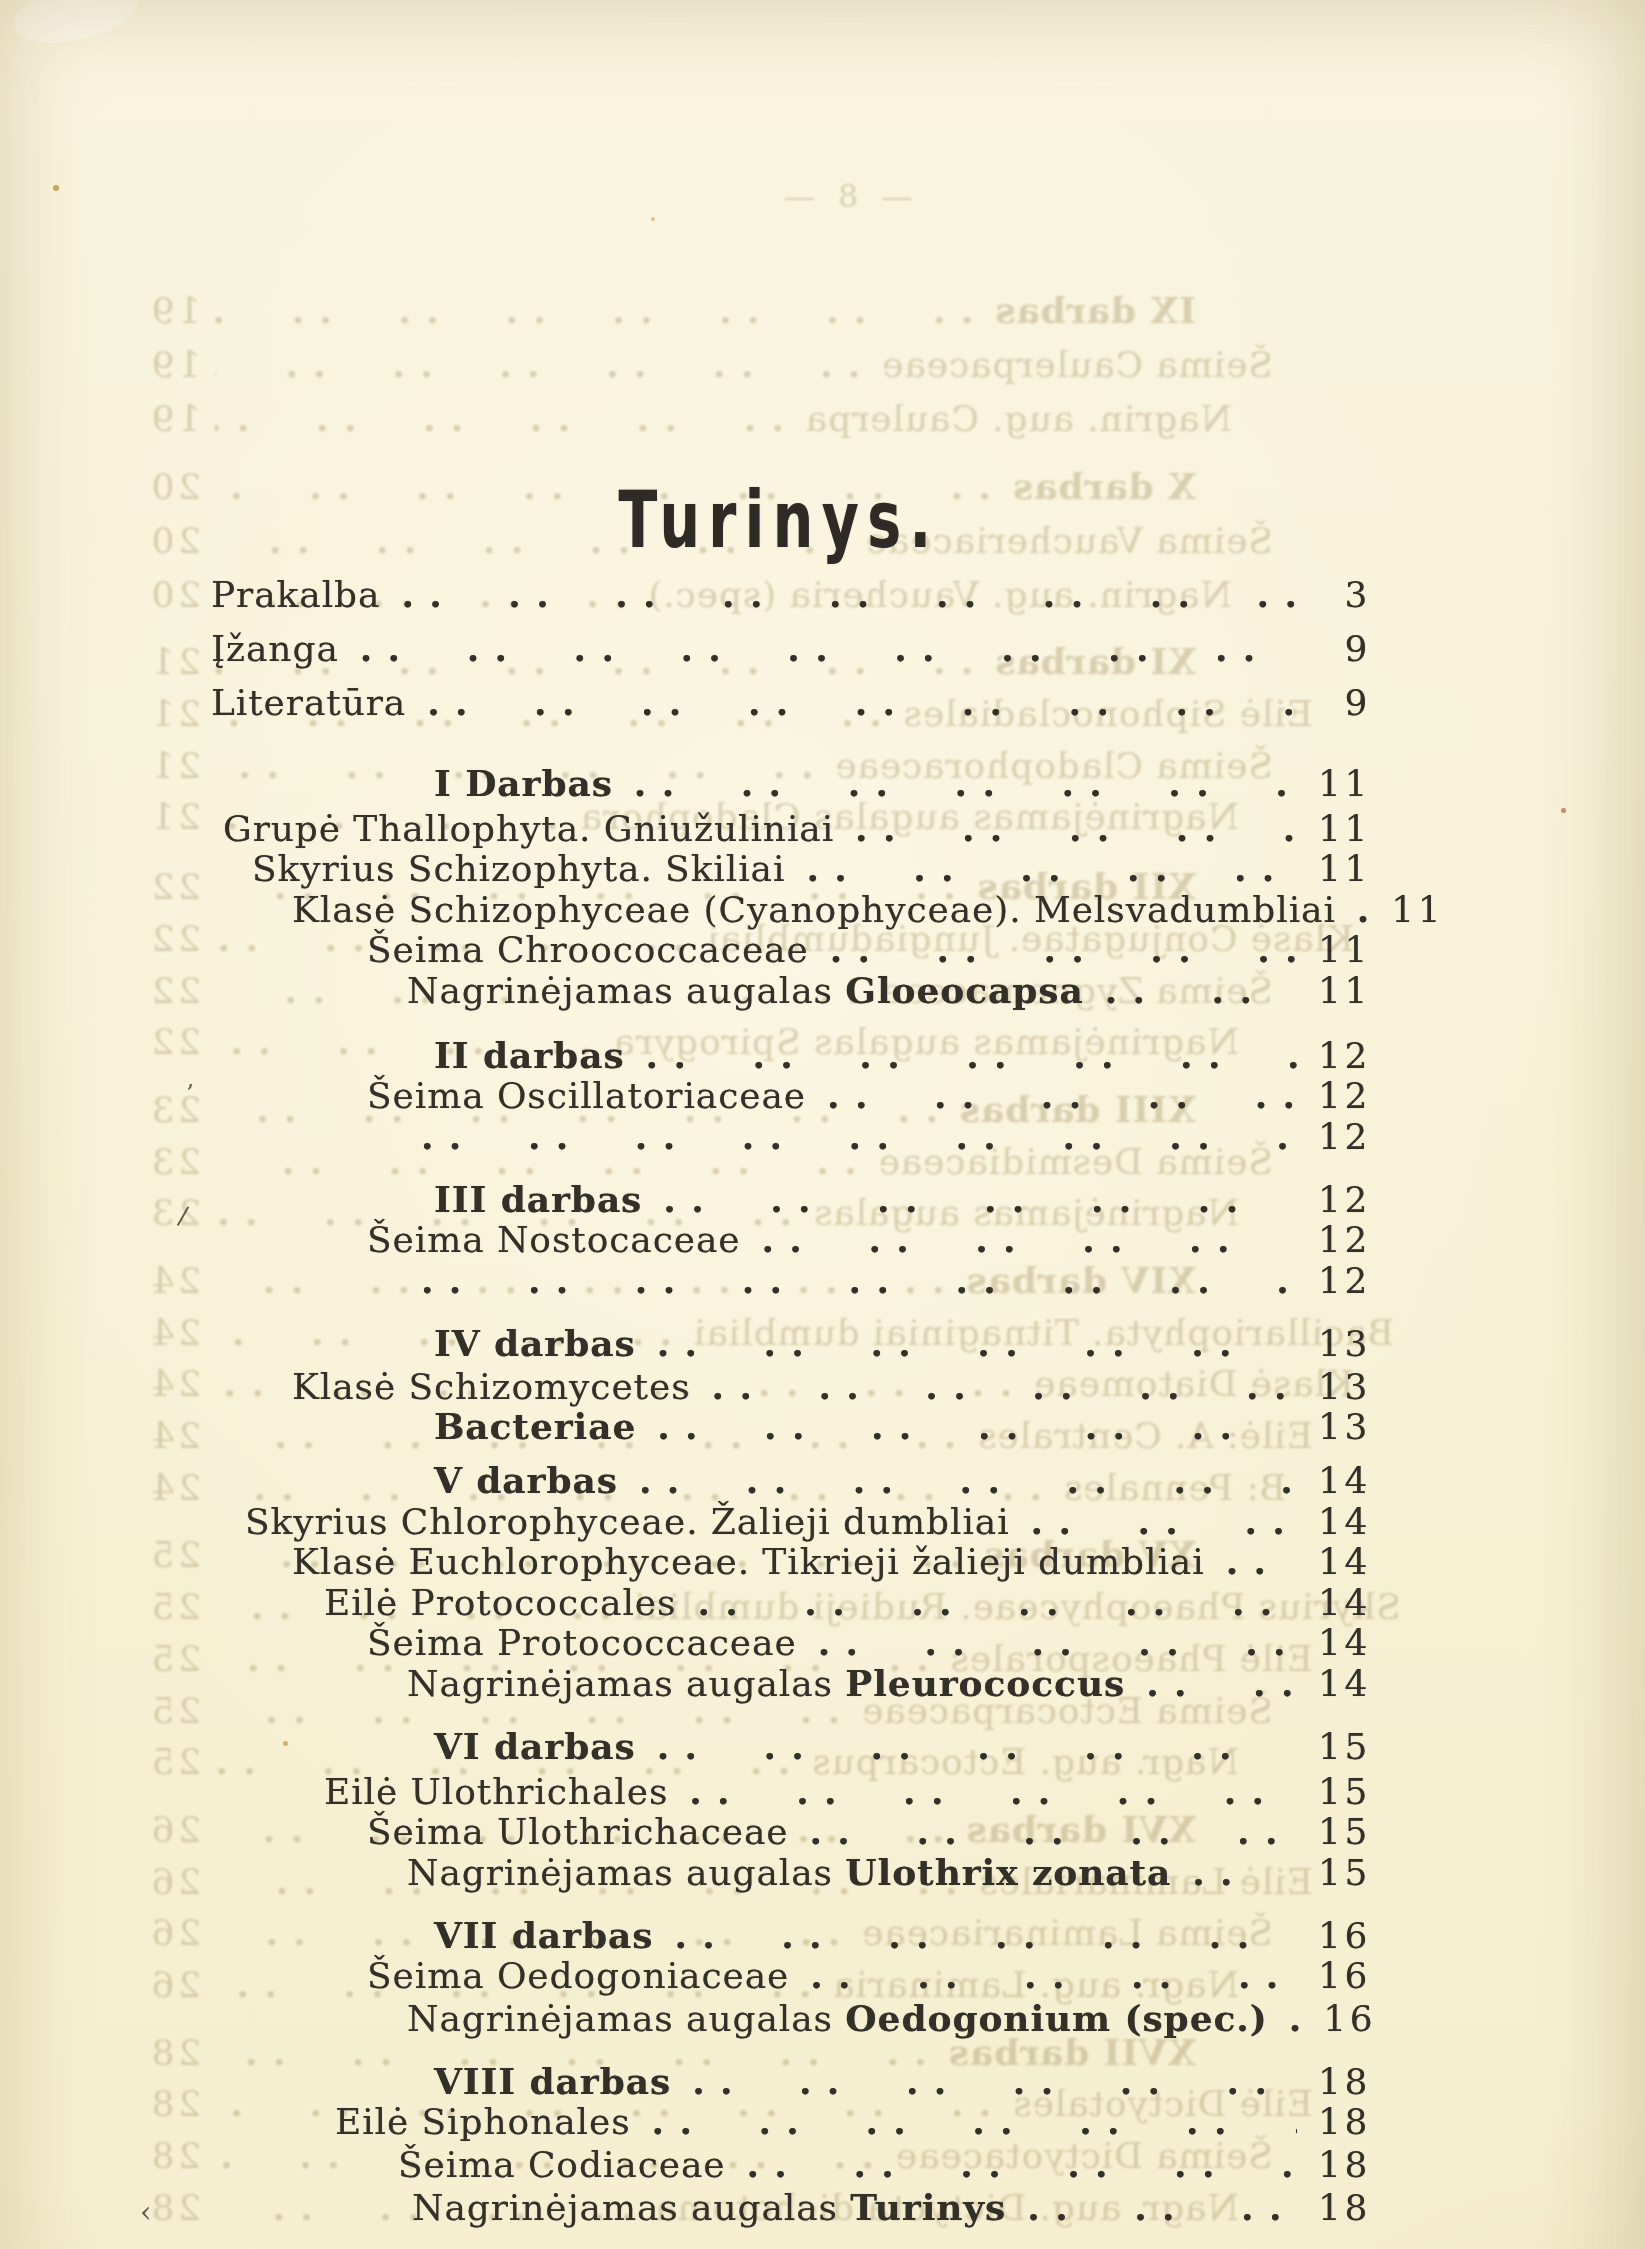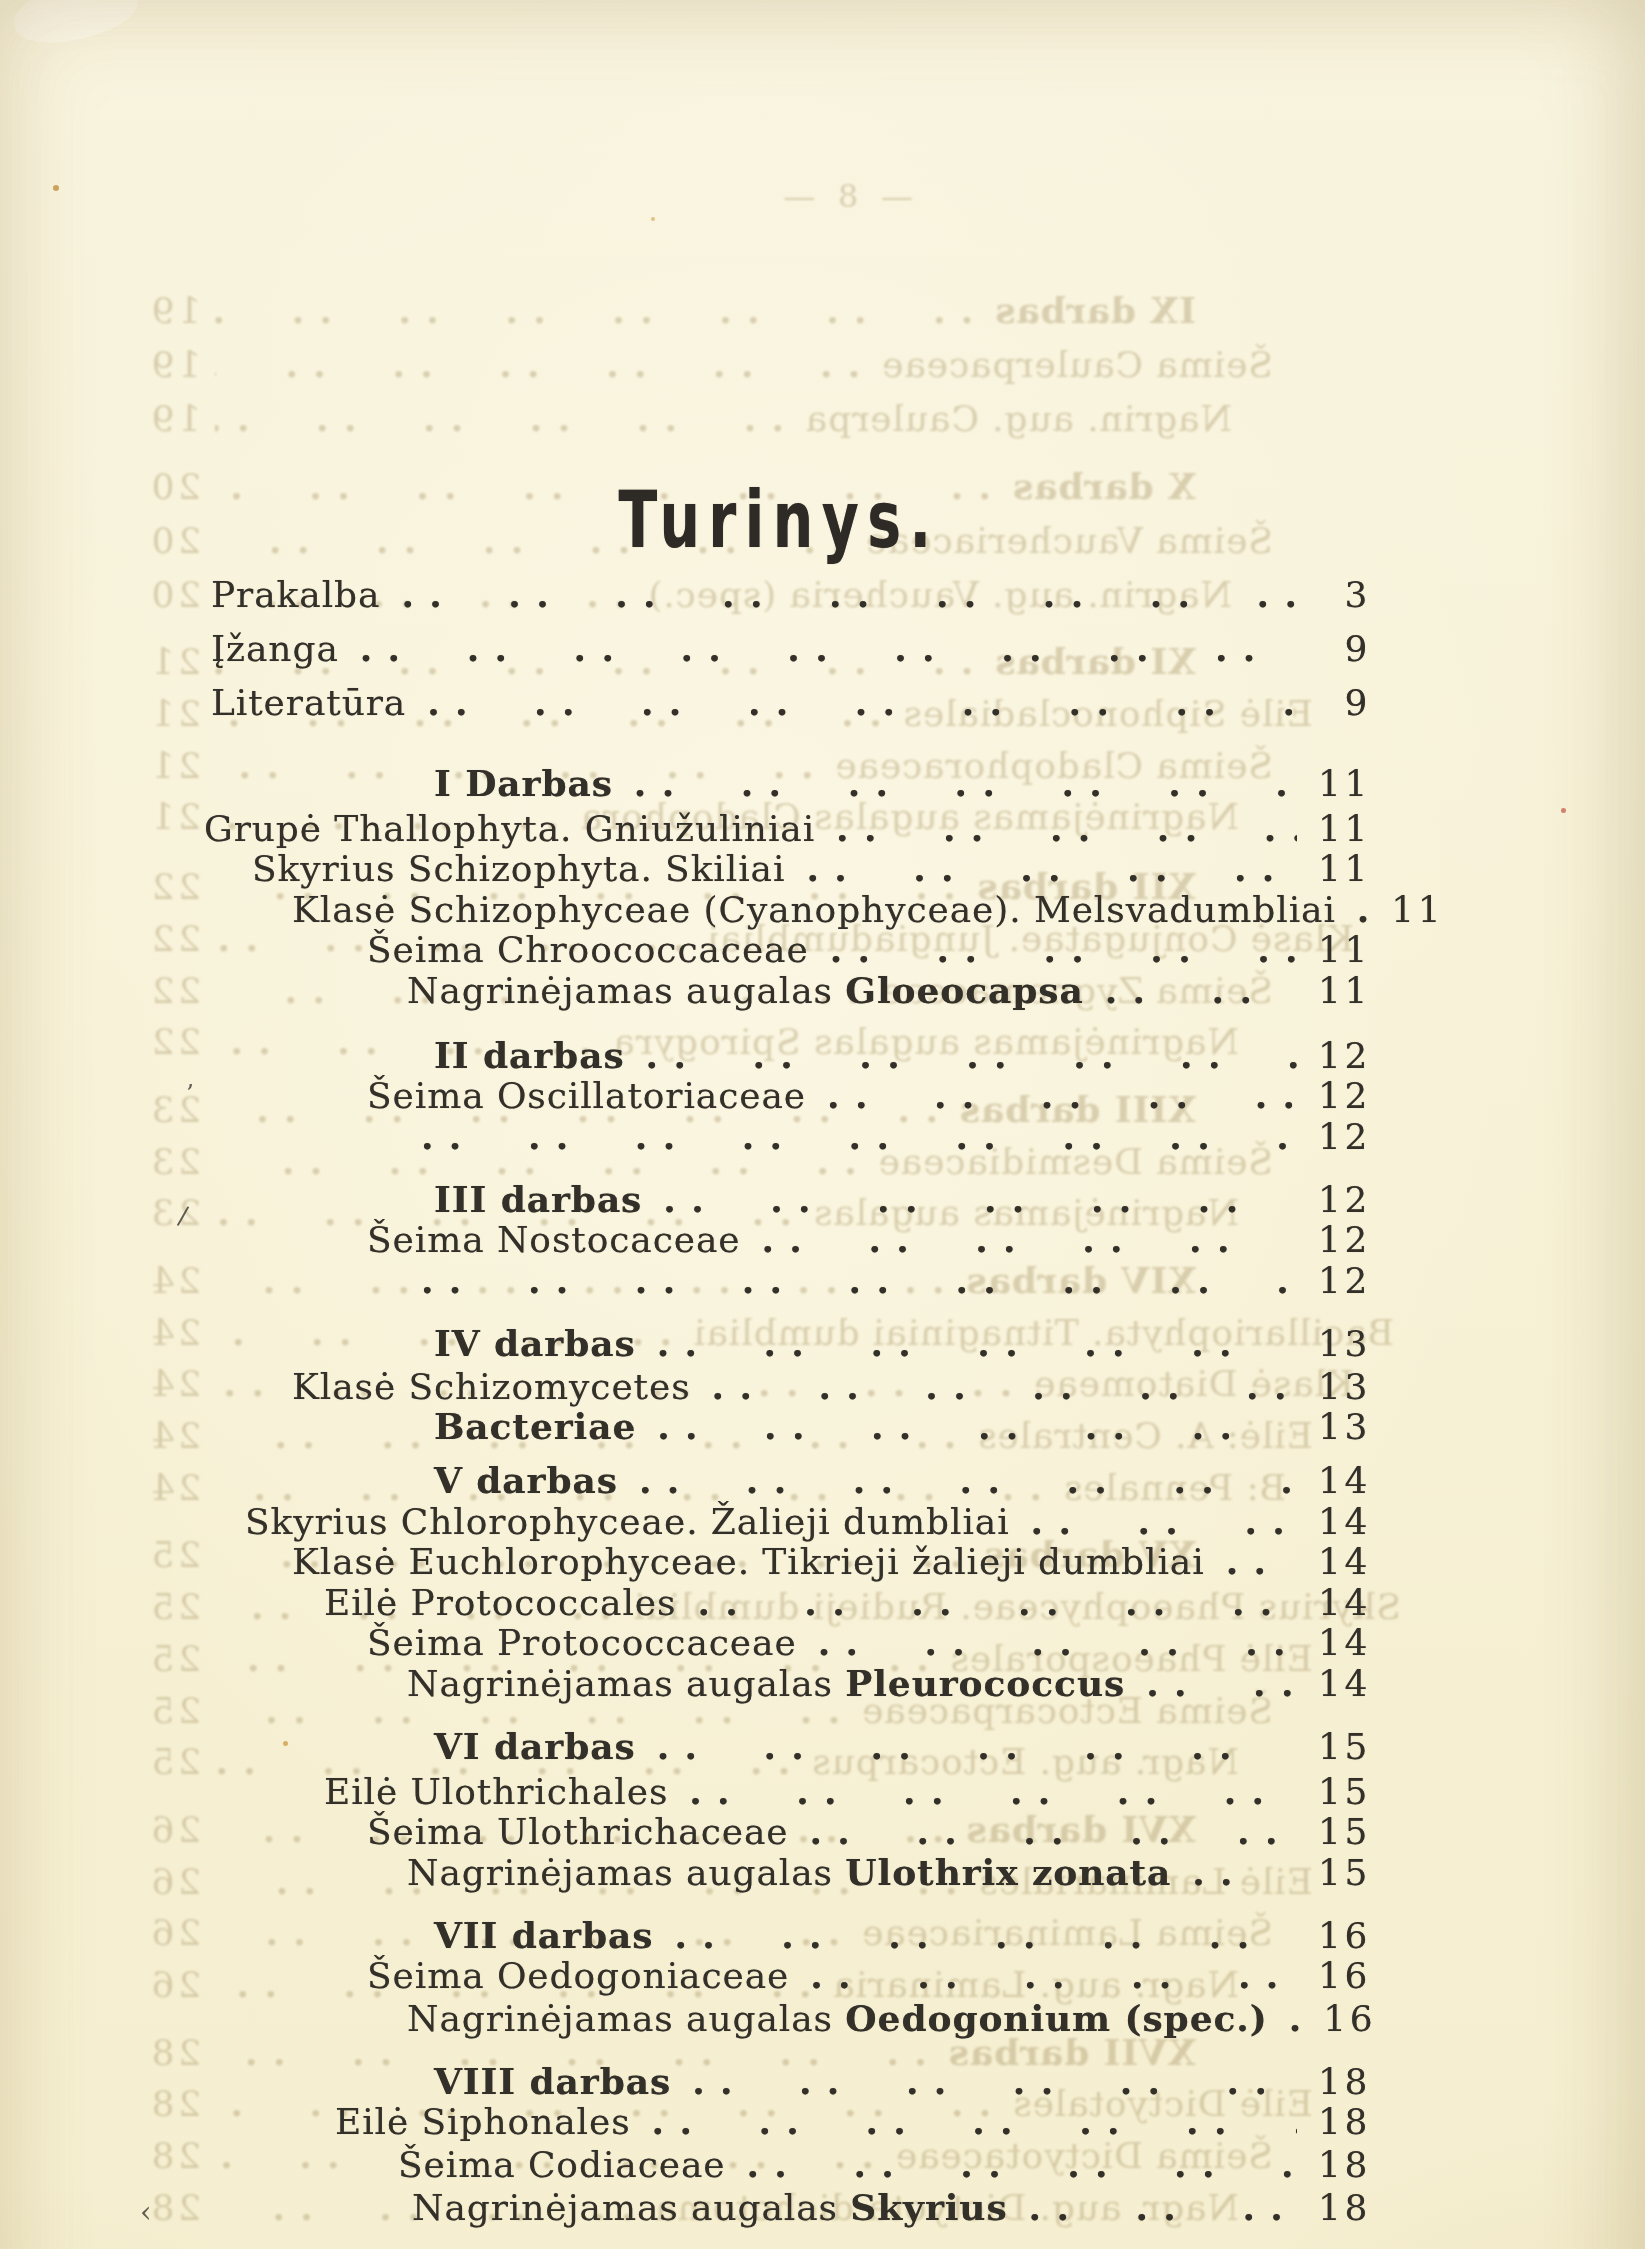--- a/index.html
+++ b/index.html
@@ -284,21 +284,21 @@
         <div class="row" style="left: 211px; top: 682px;">
           <span class="lbl"><span>Literatūra</span></span>
           <span class="leader"> .. .. .. .. .. .. .. .. .. .. .. .. .. .. .. .. .. .. .. .. .. .. .. .. .. .. .. .. .. .. .. .. .. .. .. .. .. .. .. .. .. .. .. .. .. .. .. .. .. .. .. .. .. .. .. .. .. .. .. ..</span>
           <span class="pagenum">9</span>
         </div>
         <div class="row heading" style="left: 434px; top: 763px;">
           <span class="lbl"><b>I Darbas</b></span>
           <span class="leader"> .. .. .. .. .. .. .. .. .. .. .. .. .. .. .. .. .. .. .. .. .. .. .. .. .. .. .. .. .. .. .. .. .. .. .. .. .. .. .. .. .. .. .. .. .. .. .. .. .. .. .. .. .. .. .. .. .. .. .. ..</span>
           <span class="pagenum">11</span>
         </div>
-        <div class="row" style="left: 204px; top: 808px; align-items: flex-end;">
+        <div class="row" style="left: 223px; top: 808px; align-items: flex-end;">
           <span class="lbl"><span>Grupė Thallophyta. Gniužuliniai</span></span>
           <span class="leader"> .. .. .. .. .. .. .. .. .. .. .. .. .. .. .. .. .. .. .. .. .. .. .. .. .. .. .. .. .. .. .. .. .. .. .. .. .. .. .. .. .. .. .. .. .. .. .. .. .. .. .. .. .. .. .. .. .. .. .. ..</span>
           <span class="pagenum">11</span>
         </div>
         <div class="row" style="left: 252px; top: 848px;">
           <span class="lbl"><span>Skyrius Schizophyta. Skiliai</span></span>
           <span class="leader"> .. .. .. .. .. .. .. .. .. .. .. .. .. .. .. .. .. .. .. .. .. .. .. .. .. .. .. .. .. .. .. .. .. .. .. .. .. .. .. .. .. .. .. .. .. .. .. .. .. .. .. .. .. .. .. .. .. .. .. ..</span>
           <span class="pagenum">11</span>
         </div>
         <div class="row" style="left: 292px; top: 889px;">
@@ -433,21 +433,21 @@
           <span class="lbl"><span>Eilė Siphonales</span></span>
           <span class="leader"> .. .. .. .. .. .. .. .. .. .. .. .. .. .. .. .. .. .. .. .. .. .. .. .. .. .. .. .. .. .. .. .. .. .. .. .. .. .. .. .. .. .. .. .. .. .. .. .. .. .. .. .. .. .. .. .. .. .. .. ..</span>
           <span class="pagenum">18</span>
         </div>
         <div class="row" style="left: 398px; top: 2144px;">
           <span class="lbl"><span>Šeima Codiaceae</span></span>
           <span class="leader"> .. .. .. .. .. .. .. .. .. .. .. .. .. .. .. .. .. .. .. .. .. .. .. .. .. .. .. .. .. .. .. .. .. .. .. .. .. .. .. .. .. .. .. .. .. .. .. .. .. .. .. .. .. .. .. .. .. .. .. ..</span>
           <span class="pagenum">18</span>
         </div>
         <div class="row" style="left: 412px; top: 2187px;">
-          <span class="lbl"><span>Nagrinėjamas augalas </span><b>Skyrius</b></span>
+          <span class="lbl"><span>Nagrinėjamas augalas </span><b>Turinys</b></span>
           <span class="leader"> .. .. .. .. .. .. .. .. .. .. .. .. .. .. .. .. .. .. .. .. .. .. .. .. .. .. .. .. .. .. .. .. .. .. .. .. .. .. .. .. .. .. .. .. .. .. .. .. .. .. .. .. .. .. .. .. .. .. .. ..</span>
           <span class="pagenum">18</span>
         </div>
       </div>
   </div>
 
   <div class="torn-corner"></div>
   <div class="speck" style="left:53px;top:185px;width:6.3px;height:6.3px;background:#c08a35;"></div>
   <div class="speck" style="left:1561px;top:808px;width:4.5px;height:4.5px;background:#c4604a;"></div>
   <div class="speck" style="left:283px;top:1741px;width:5.4px;height:5.4px;background:#cf9a42;"></div>

